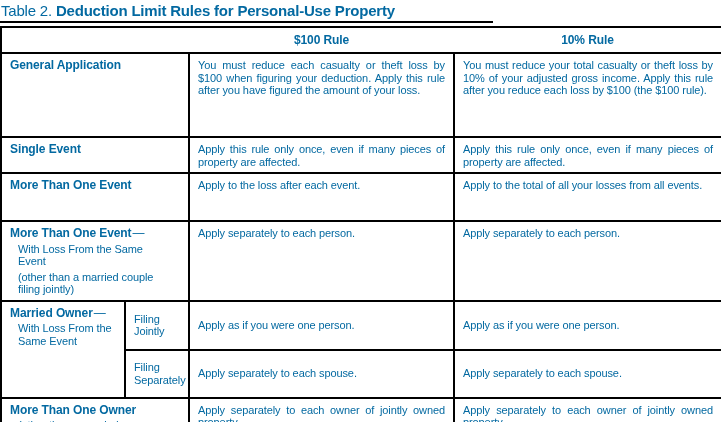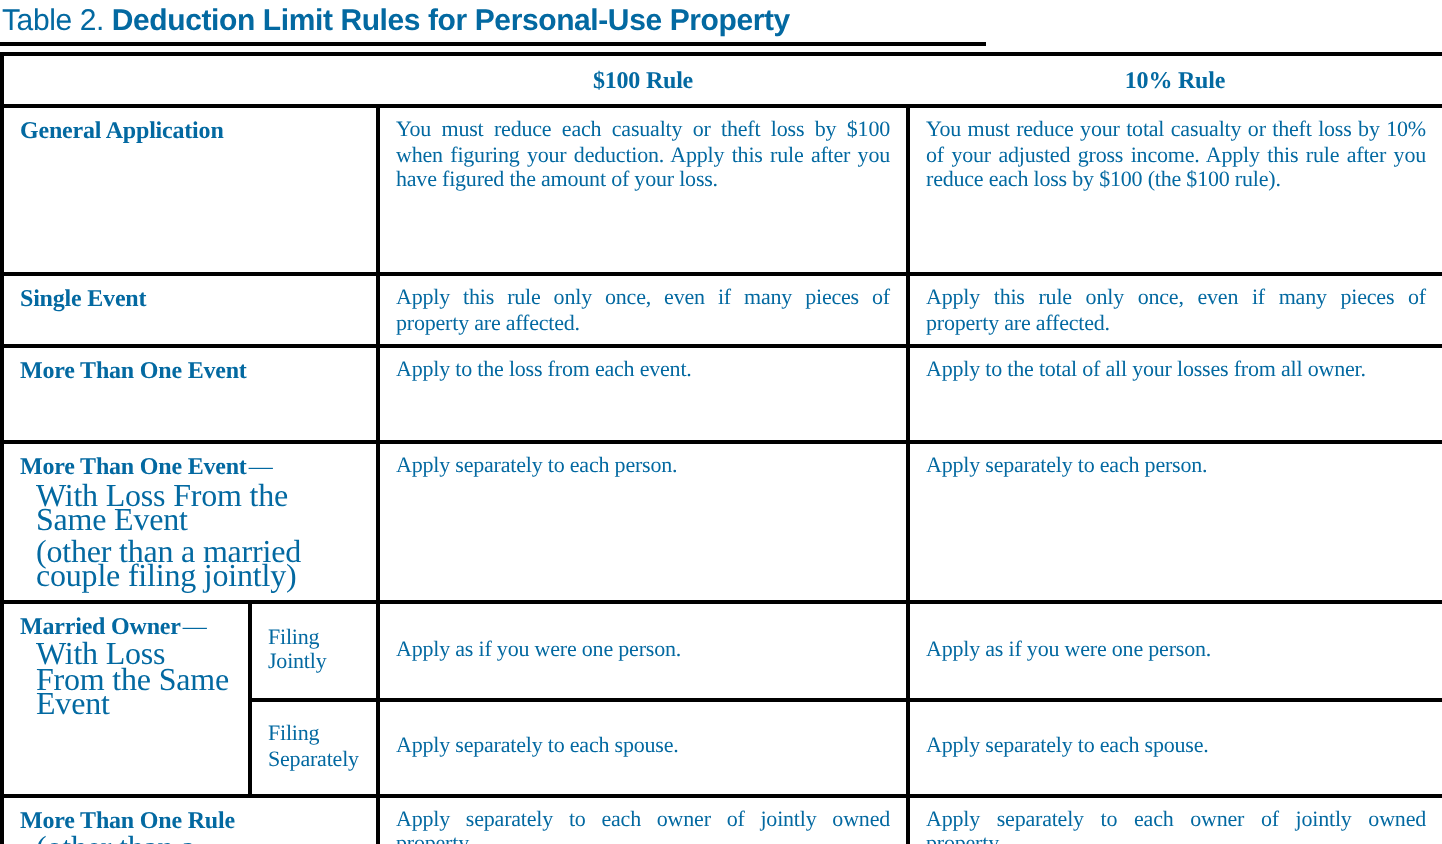--- a/index.html
+++ b/index.html
@@ -33,39 +33,38 @@
     border-bottom: 3px solid #000;
   }
   td {
     border: 2px solid #000;
     vertical-align: top;
     font-size: 11px;
     line-height: 12.5px;
     padding: 5px 8px 4px 8px;
     letter-spacing: -0.1px;
     overflow: hidden;
-    font-family: Liberation Serif, serif;
   }
   tr.hdr-row td {
     border-left: none;
     border-right: none;
     border-top: none;
     border-bottom: 2px solid #000;
   }
   td.hdr {
     font-weight: bold;
     font-size: 12px;
     text-align: center;
     vertical-align: middle;
     padding: 3px 0;
   }
   td.label { font-weight: bold; font-size: 12px; }
   td.label .sub {
     font-weight: normal;
-    font-size: 16px;
+    font-size: 11px;
     line-height: 12.5px;
     margin: 3px 0 0 8px;
   }
   .dash { font-weight: normal; margin-left: 1px; }
   .w150 { max-width: 150px; }
   .w115 { max-width: 115px; }
   td.filing {
     font-weight: normal;
     font-size: 11px;
     vertical-align: middle;
@@ -121,22 +120,22 @@
         <span>Single Event</span>
       </td>
       <td class="body">Apply this rule only once, even if many pieces of property are affected.</td>
       <td class="body">Apply this rule only once, even if many pieces of property are affected.</td>
     </tr>
 
     <tr class="rh3">
       <td colspan="2" class="label">
         <span>More Than One Event</span>
       </td>
-      <td class="body">Apply to the loss from each event.</td>
-      <td class="body">Apply to the total of all your losses from all owner.</td>
+      <td class="body">Apply to the loss after each event.</td>
+      <td class="body">Apply to the total of all your losses from all events.</td>
     </tr>
 
     <tr class="rh4">
       <td colspan="2" class="label">
         <span>More Than One Event</span><span class="dash">—</span>
         <div class="sub w150">With Loss From the Same Event</div>
         <div class="sub w150">(other than a married couple filing jointly)</div>
       </td>
       <td class="body">Apply separately to each person.</td>
       <td class="body">Apply separately to each person.</td>
@@ -153,21 +152,21 @@
     </tr>
 
     <tr class="rh5b">
       <td class="filing">Filing Separately</td>
       <td class="body vmid">Apply separately to each spouse.</td>
       <td class="body vmid">Apply separately to each spouse.</td>
     </tr>
 
     <tr class="rh6">
       <td colspan="2" class="label">
-        <span>More Than One Rule</span>
+        <span>More Than One Owner</span>
         <div class="sub w115">(other than a married couple filing jointly)</div>
       </td>
       <td class="body">Apply separately to each owner of jointly owned property.</td>
       <td class="body">Apply separately to each owner of jointly owned property.</td>
     </tr>
   </tbody>
     </table>
 
 </div>
 

